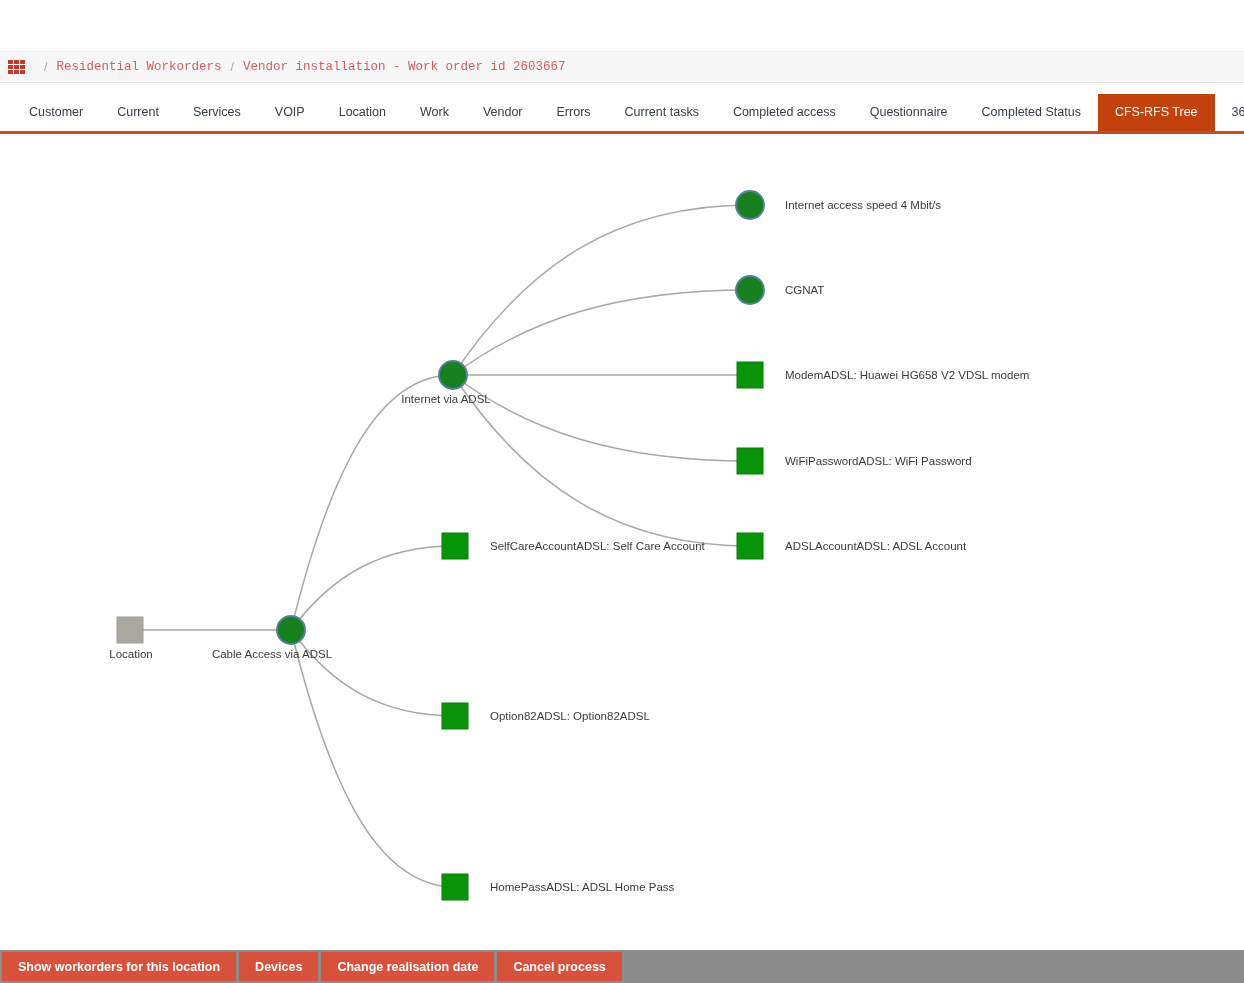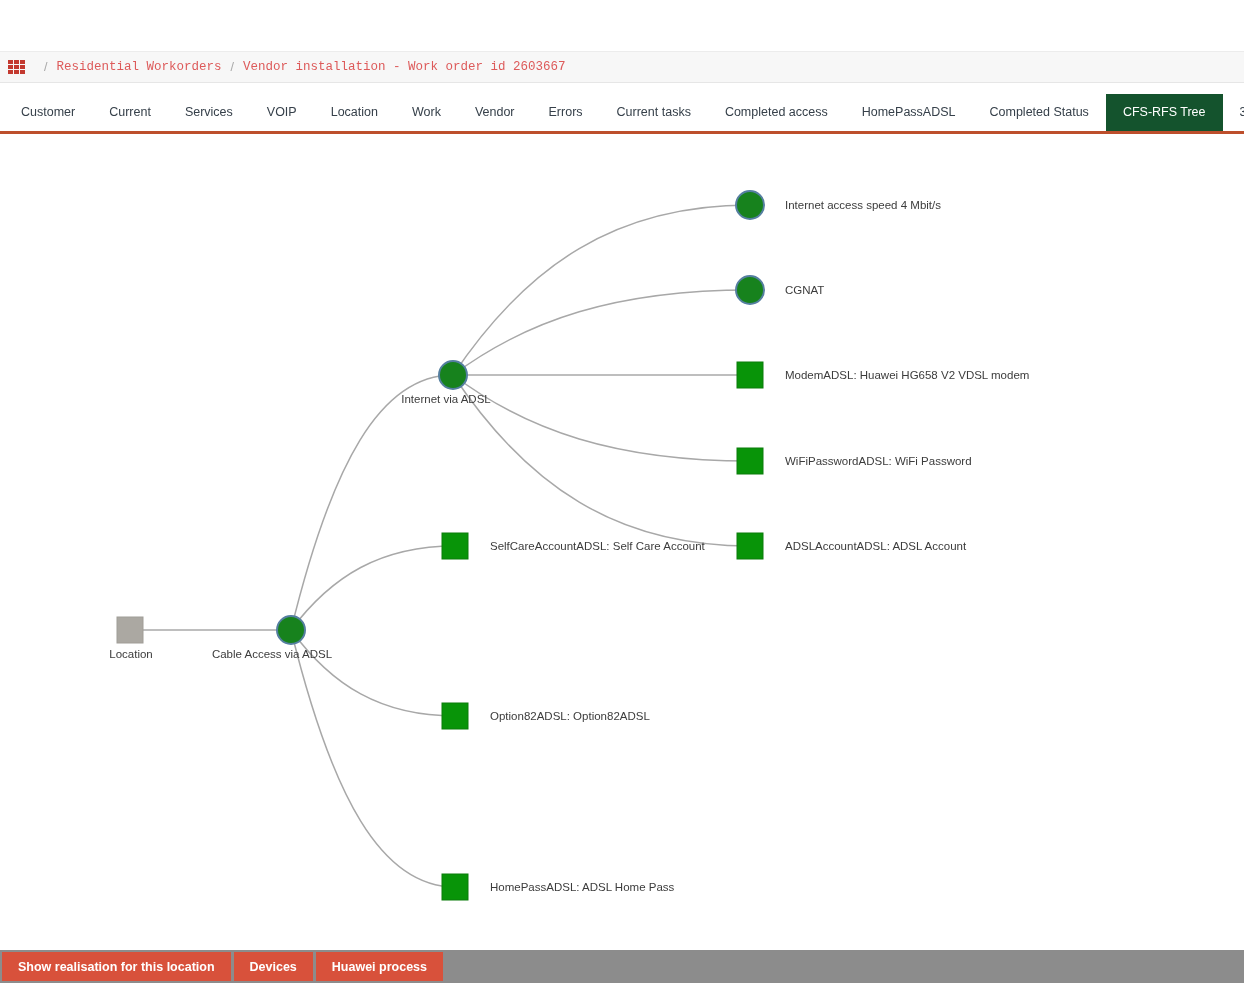--- a/index.html
+++ b/index.html
@@ -15,24 +15,24 @@
     display:flex; align-items:center; padding-left:8px;
     font-size:12.5px; color:#9a9a9a;
   }
   .grid-icon { display:inline-grid; grid-template-columns:repeat(3,5px);
     grid-auto-rows:4px; gap:1px; margin-right:10px; cursor:pointer; }
   .grid-icon i { background:#c3392f; }
   .crumb-sep { margin:0 9px; color:#a8a8a8; }
   .crumb-link { color:#dd5a5a; text-decoration:none; cursor:pointer;font-family:Liberation Mono, monospace; }
 
   .tab-bar { display:flex; align-items:flex-end; margin-top:11px;
-    padding-left:4px; background:#fff; }
+    padding-left:12px; background:#fff; }
   .tab { padding:0 17px; line-height:37px; height:37px; font-size:12.5px;
     color:#36404a; cursor:pointer; white-space:nowrap; }
-  .tab.active { background:#14532d; color:#fff; }
+  .tab.active { background:#c2410c; color:#fff; }
   .tab-underline { height:3px; background:#bd4f2c; width:1244px; }
 
   
   .footer-bar { position:absolute; left:0; bottom:0; width:1244px; height:33px;
     background:#8c8c8c; z-index:2; display:flex; align-items:center; padding-left:2px; }
   .footer-btn { height:29px; margin-right:3px; padding:0 16px; border:none;
     background:#d8513b; color:#fff; font-family:inherit; font-size:12.5px;
     font-weight:600; cursor:pointer; white-space:nowrap; }
 
   
@@ -103,25 +103,26 @@
       <div class="tab">Customer</div>
       <div class="tab">Current</div>
       <div class="tab">Services</div>
       <div class="tab">VOIP</div>
       <div class="tab">Location</div>
       <div class="tab">Work</div>
       <div class="tab">Vendor</div>
       <div class="tab">Errors</div>
       <div class="tab">Current tasks</div>
       <div class="tab">Completed access</div>
-      <div class="tab">HomePassADSL</div>
+      <div class="tab">Questionnaire</div>
       <div class="tab">Completed Status</div>
       <div class="tab active">CFS-RFS Tree</div>
       <div class="tab">360 View</div>
     </div>
   <div class="tab-underline"></div>
 </div>
 
 <div class="footer-bar">
-    <button class="footer-btn">Show realisation for this location</button>
+    <button class="footer-btn">Show workorders for this location</button>
     <button class="footer-btn">Devices</button>
-    <button class="footer-btn">Huawei process</button>
+    <button class="footer-btn">Change realisation date</button>
+    <button class="footer-btn">Cancel process</button>
   </div>
 
 </body></html>

